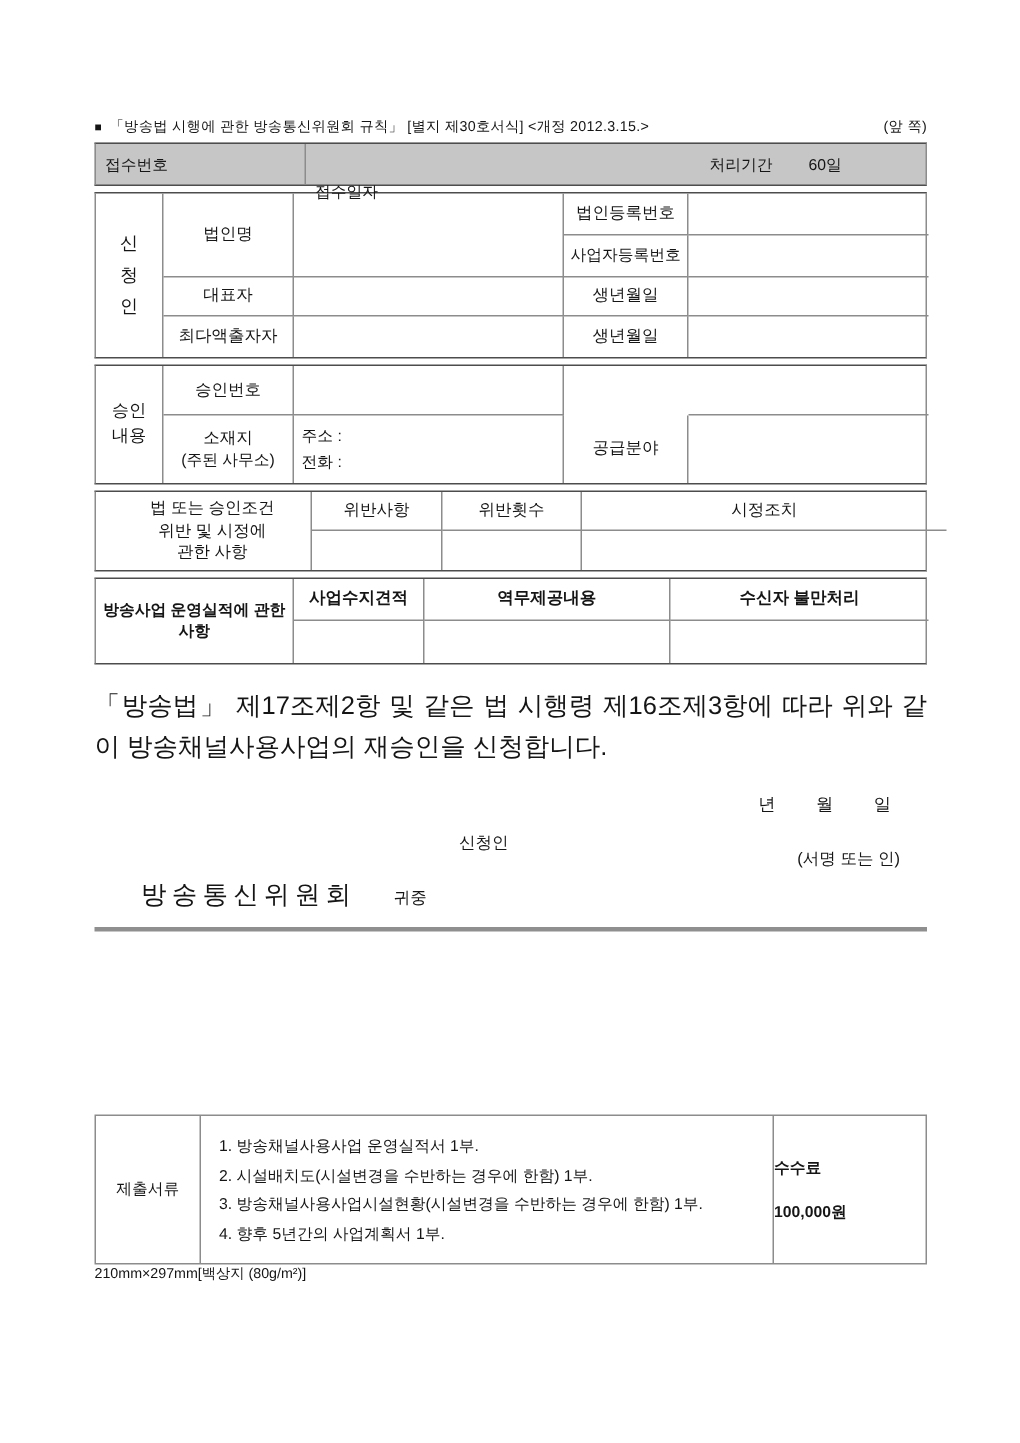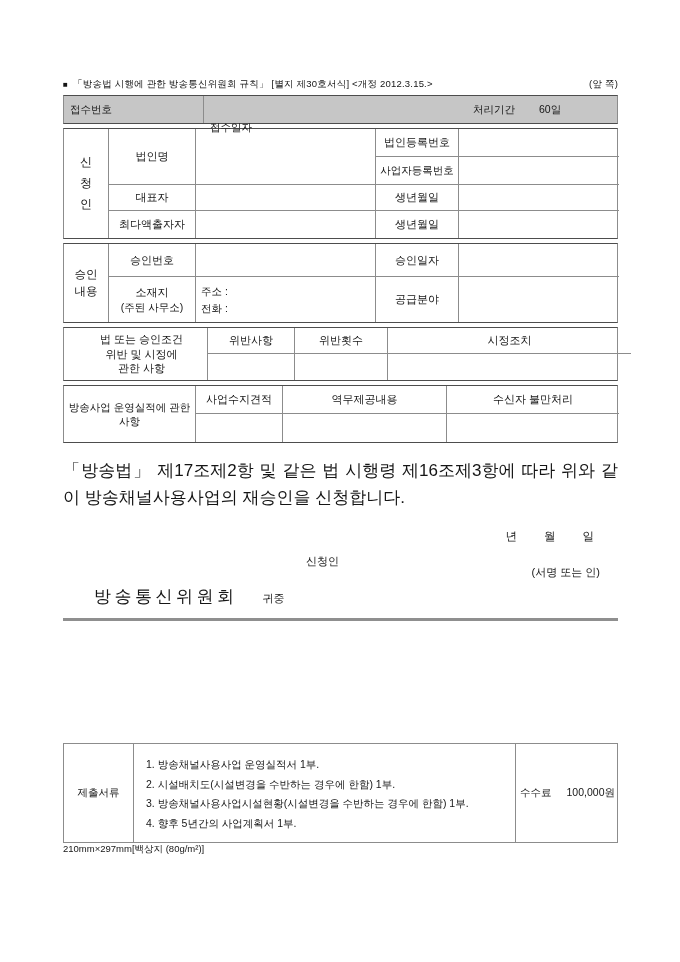--- a/index.html
+++ b/index.html
@@ -42,21 +42,21 @@
   }
   .cell { display:flex; align-items:center; justify-content:center; text-align:center; box-sizing:border-box; line-height:1.35; }
   .br { border-right:1px solid var(--line-mid,#8c8c8c); }
   .bb { border-bottom:1px solid var(--line-mid,#8c8c8c); }
   .v-label { word-break:break-all; line-height:1.75; font-size:12px; width:13px; text-align:center; }
   .v-label2 { word-break:break-all; line-height:1.5; font-size:11.5px; width:25px; text-align:center; }
 
   .sect-applicant { grid-template-columns:45px 87px 180px 83px 160px; grid-template-rows:28px 27px 27px 27px; }
   .sect-approval  { grid-template-columns:45px 87px 180px 83px 160px; grid-template-rows:33px 45px; }
   .sect-violation { grid-template-columns:132px 87px 93px 243px; grid-template-rows:26px 26px;padding-left:12px; }
-  .sect-operation { grid-template-columns:132px 87px 164px 172px; grid-template-rows:28px 28px; }
+  .sect-operation { grid-template-columns:132px 87px 164px 172px; grid-template-rows:28px 28px;font-weight:bold; }
 
   .addr-cell { flex-direction:column; align-items:flex-start; justify-content:center; text-align:left; padding:2px 5px; font-size:10.5px; line-height:1.55; }
   .small-label { font-size:10.5px; }
   .stack { display:flex; flex-direction:column; }
 
   .declaration { margin-top:14px; font-size:17px; line-height:1.6; text-align:justify; }
 
   .date-line { display:flex; justify-content:flex-end; gap:27px; padding-right:24px; margin-top:18px; font-size:11.5px; }
 
   .sig-row { position:relative; height:32px; margin-top:4px; font-size:11px; }
@@ -68,21 +68,21 @@
   .honorific { font-size:11px; }
 
   .thick-divider { height:3px; background:var(--thick-divider,#8f8f8f); margin-top:10px; }
 
   .docs-table {
     display:grid; grid-template-columns:70px 381px 104px; margin-top:122px; height:100px;
     border:1px solid var(--line-mid,#8c8c8c); font-size:10.5px; box-sizing:border-box;
   }
   .docs-label { border-right:1px solid var(--line-mid,#8c8c8c); display:flex; align-items:center; justify-content:center; }
   .docs-list { padding:11px 4px 0 12px; line-height:1.85; }
-  .docs-fee { border-left:1px solid var(--line-mid,#8c8c8c); display:flex; flex-direction:row; align-items:center; justify-content:center; gap:15px; }
+  .docs-fee { border-left:1px solid var(--line-mid,#8c8c8c); display:flex; flex-direction:column; justify-content:center; gap:15px;font-weight:bold; }
 
   .paper-spec { text-align:left; font-size:9.5px; }
 </style>
 </head>
 <body>
 
 <div class="page">
   <div class="content">
 
     <div class="ref-row">
@@ -123,21 +123,20 @@
       <div class="cell br" style="grid-row:4;grid-column:4">생년월일</div>
       <div class="cell" style="grid-row:4;grid-column:5"></div>
     </div>
 
     <div class="sect sect-approval">
       <div class="cell br" style="grid-row:1/3">
         <span class="v-label2">승인내용</span>
       </div>
       <div class="cell br bb" style="grid-row:1;grid-column:2">승인번호</div>
       <div class="cell br bb" style="grid-row:1;grid-column:3"></div>
-      <div class="cell br bb" style="grid-row:1;grid-column:4">승인일자</div>
       <div class="cell bb" style="grid-row:1;grid-column:5"></div>
       <div class="cell br stack" style="grid-row:2;grid-column:2">
         <span>소재지</span>
         <span class="small-label">(주된 사무소)</span>
       </div>
       <div class="cell br addr-cell" style="grid-row:2;grid-column:3">
         <span>주소 :</span>
         <span>전화 :</span>
       </div>
       <div class="cell br" style="grid-row:2;grid-column:4">공급분야</div>

